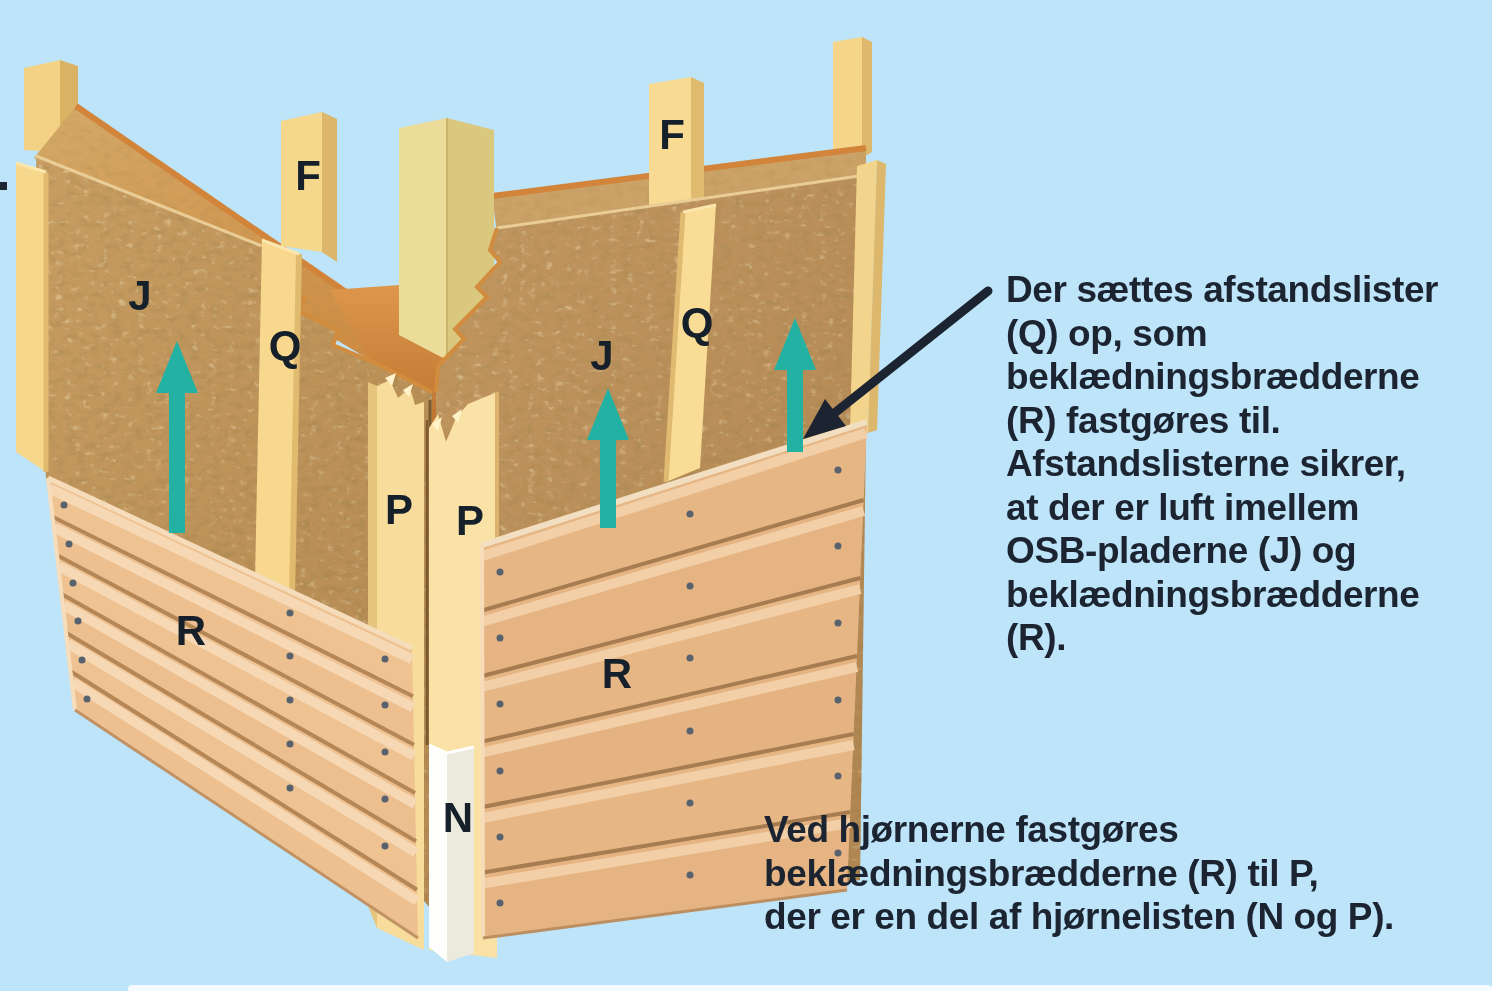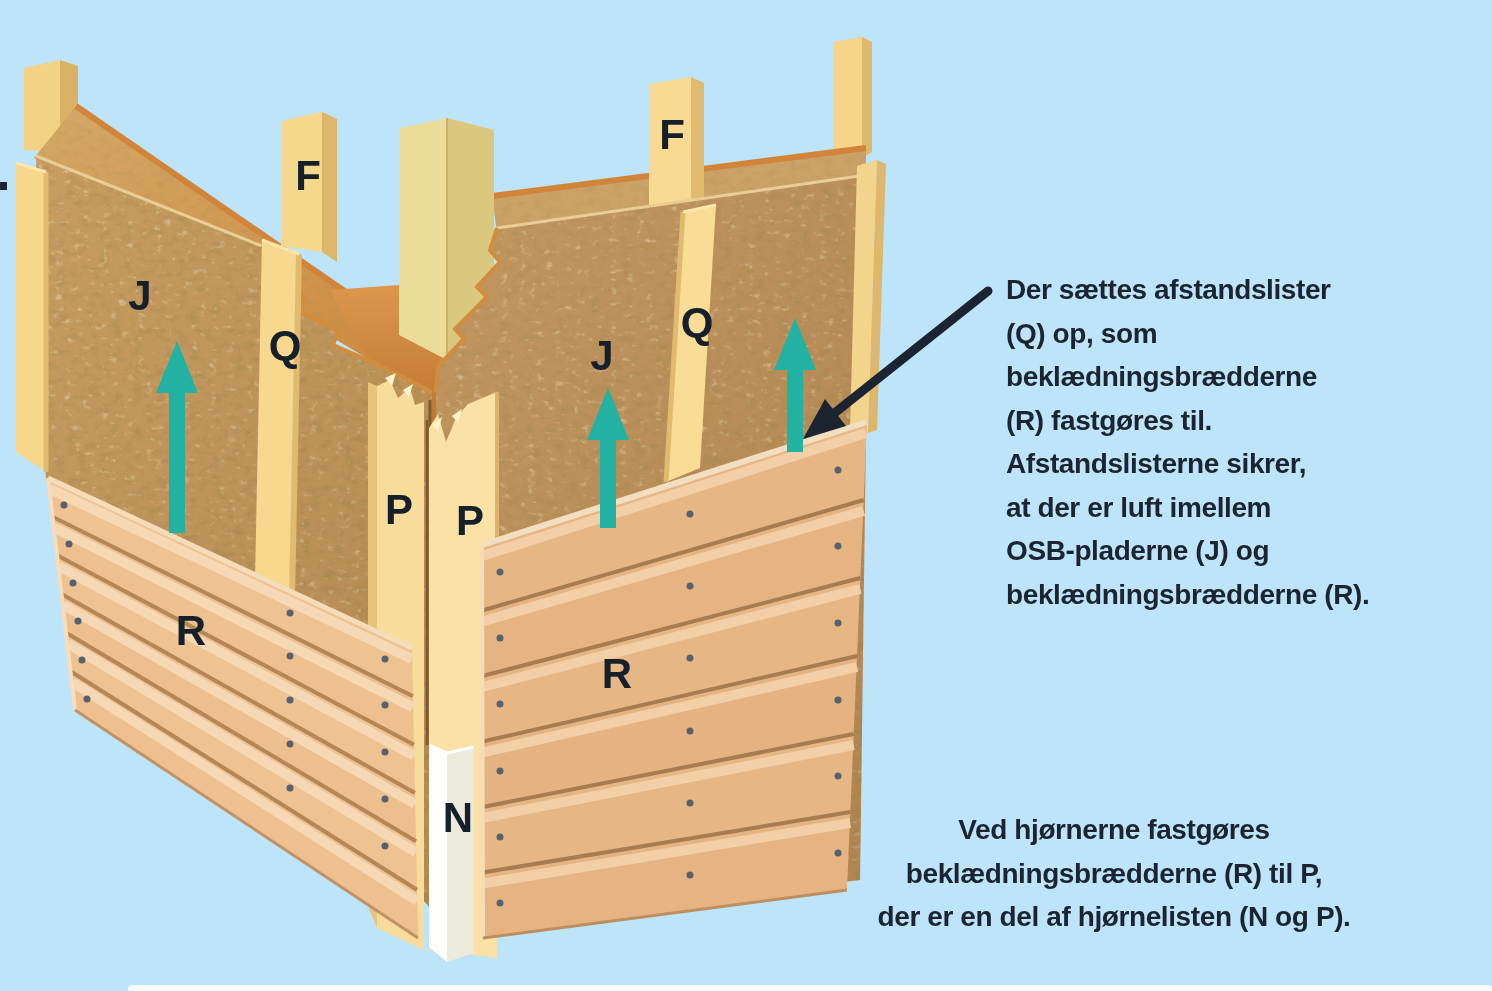--- a/index.html
+++ b/index.html
@@ -6,25 +6,25 @@
   body{width:1492px;height:991px;overflow:hidden;font-family:"Liberation Sans",sans-serif;}
   .stage{position:relative;width:1492px;height:991px;background:#BDE4F9;}
   .stage svg{position:absolute;left:0;top:0;width:1492px;height:991px;display:block;}
   .part-label{
     position:absolute;transform:translate(-50%,-50%);
     font-weight:700;font-size:42px;color:#15202B;line-height:1;
     font-family:"Liberation Sans",sans-serif;user-select:none;
   }
   .note{
     position:absolute;color:#1B2430;font-weight:700;
-    font-size:28px;line-height:43.5px;letter-spacing:-0.4px;
+    font-size:37px;line-height:43.5px;letter-spacing:-0.4px;
     white-space:pre-line;font-family:"Liberation Sans",sans-serif;
   }
   .note-right{left:1006px;top:268px;width:470px;}
-  .note-bottom{left:764px;top:808px;width:700px;text-align:center;}
+  .note-bottom{left:764px;top:808px;width:700px;}
 </style>
 </head>
 <body>
 
 <div class="stage">
 
 <svg viewBox="0 0 1492 991">
   <defs>
     <filter id="speckDark" x="-5%" y="-5%" width="110%" height="110%">
       <feTurbulence type="fractalNoise" baseFrequency="0.09 0.14" numOctaves="4" seed="7" result="n"></feTurbulence>

